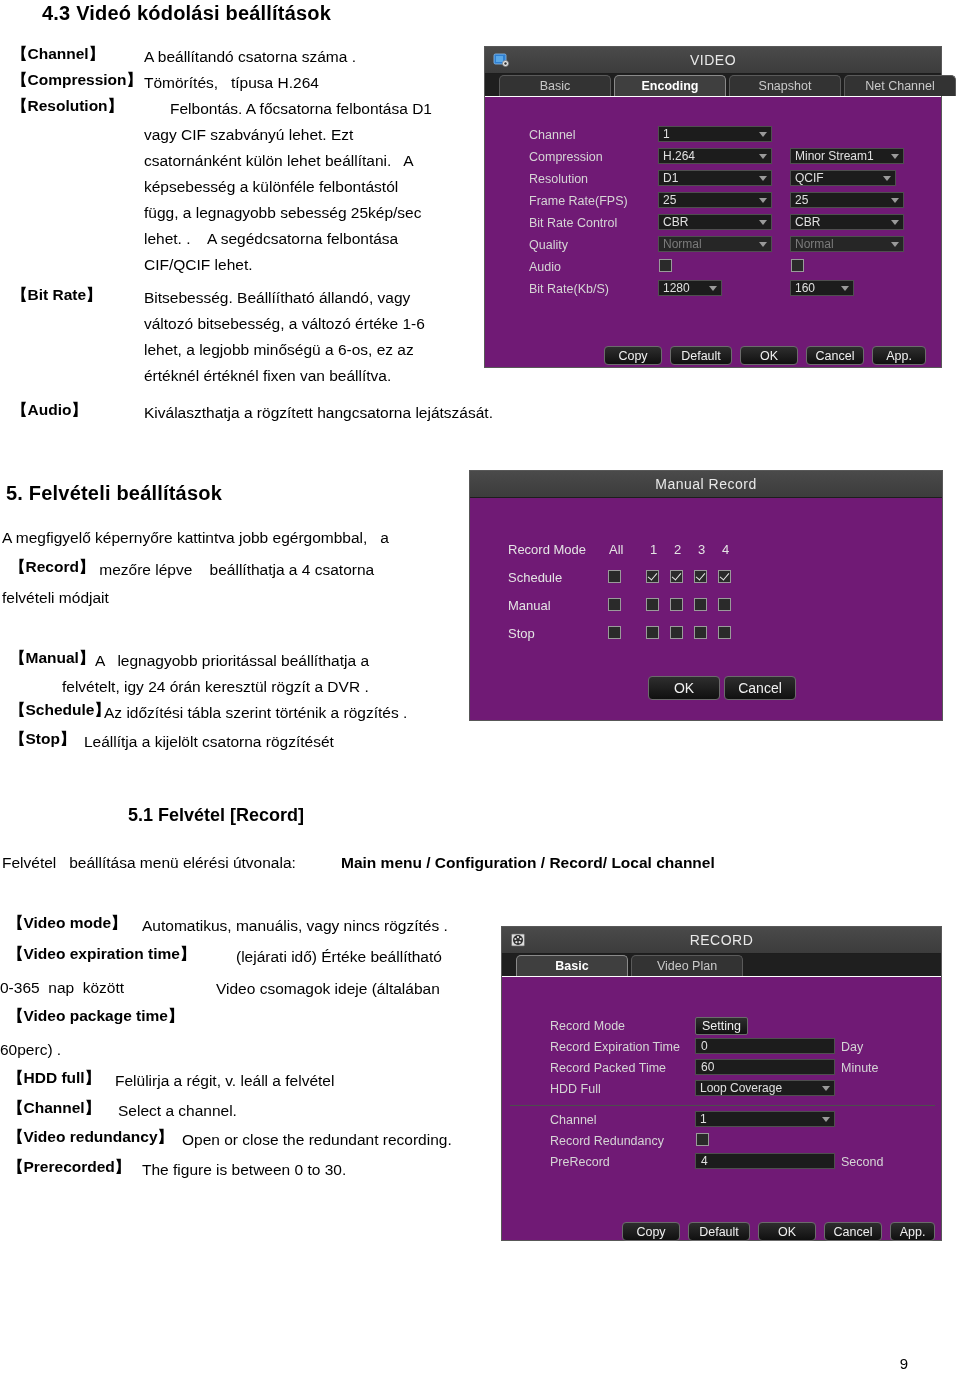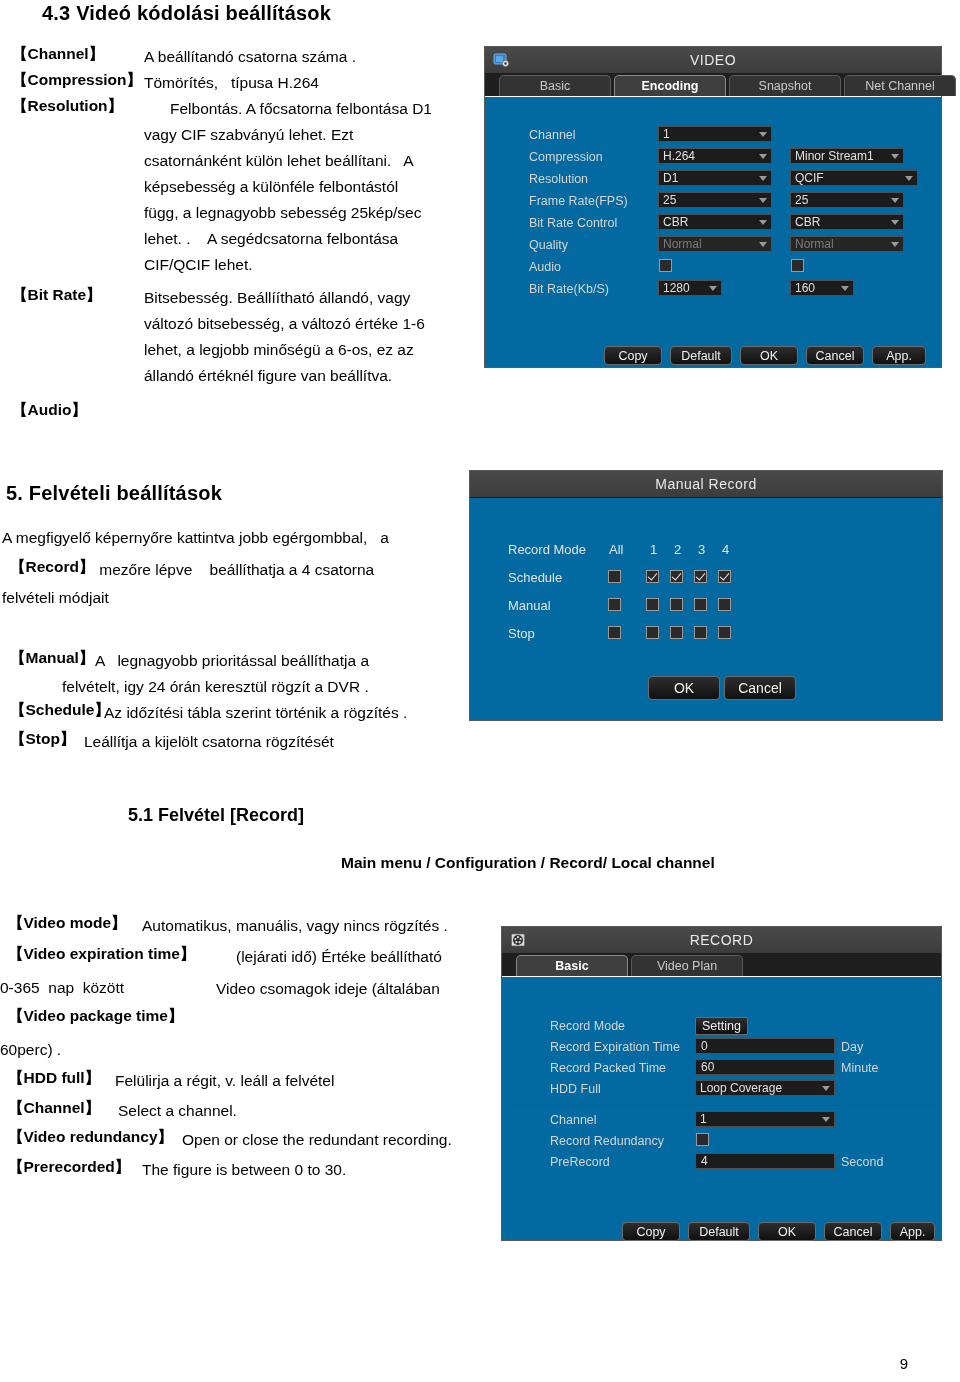--- a/index.html
+++ b/index.html
@@ -48,21 +48,21 @@
   .pagenum {
     position: absolute;
     font-size: 15px;
     right: 52px;
     bottom: 10px;
   }
 
   
   .dvr {
     position: absolute;
-    background: #0369a1;
+    background: #701a75;
     border: 1px solid #585858;
     color: #dcdcdc;
     font-size: 12.5px;
     box-sizing: border-box;
   }
   .dvr-title {
     height: 26px;
     background: linear-gradient(#4a4a4a, #3c3c3c);
     border-bottom: 1px solid #1d1d1d;
     display: flex;
@@ -225,23 +225,24 @@
   <div class="txt" style="left:144px; top:148px;">csatornánként külön lehet beállítani.   A</div>
   <div class="txt" style="left:144px; top:174px;">képsebesség a különféle felbontástól</div>
   <div class="txt" style="left:144px; top:200px;">függ, a legnagyobb sebesség 25kép/sec</div>
   <div class="txt" style="left:144px; top:226px;">lehet. .    A segédcsatorna felbontása</div>
   <div class="txt" style="left:144px; top:252px;">CIF/QCIF lehet.</div>
 
   <div class="term" style="left:12px; top:285px;">【Bit Rate】</div>
   <div class="txt" style="left:144px; top:285px;">Bitsebesség. Beállíítható állandó, vagy</div>
   <div class="txt" style="left:144px; top:311px;">változó bitsebesség, a változó értéke 1-6</div>
   <div class="txt" style="left:144px; top:337px;">lehet, a legjobb minőségü a 6-os, ez az</div>
-  <div class="txt" style="left:144px; top:363px;">állandó értéknél figure van beállítva.</div>
+  <div class="txt" style="left:144px; top:363px;">értéknél értéknél fixen van beállítva.</div>
 
   <div class="term" style="left:12px; top:400px;">【Audio】</div>
+  <div class="txt" style="left:144px; top:400px;">Kiválaszthatja a rögzített hangcsatorna lejátszását.</div>
 
   <div class="dvr" style="left:484px; top:46px; width:458px; height:322px;">
 
     <div class="dvr-title">
       <span class="dvr-icon">
         <svg width="18" height="18" viewBox="0 0 18 18">
           <rect x="2" y="3" width="12" height="10" rx="1.5" fill="#2f7fd0" stroke="#8fc2ef" stroke-width="0.8"></rect>
           <path d="M4 5 L11 5 L11 11 L4 11 Z" fill="#5aa8e8"></path>
           <circle cx="13.5" cy="12.5" r="3" fill="#e6e6e6" stroke="#777" stroke-width="0.7"></circle>
           <circle cx="13.5" cy="12.5" r="1.2" fill="#333"></circle>
@@ -273,21 +274,21 @@
       <div class="sel" style="left:305px; top:51px; width:114px;">
         <span>Minor Stream1</span>
         <i class="caret"></i>
       </div>
 
       <div class="row-label" style="left:44px; top:75px;">Resolution</div>
       <div class="sel" style="left:173px; top:73px; width:114px;">
         <span>D1</span>
         <i class="caret"></i>
       </div>
-      <div class="sel" style="left:305px; top:73px; width:128px;">
+      <div class="sel" style="left:305px; top:73px; width:106px;">
         <span>QCIF</span>
         <i class="caret"></i>
       </div>
 
       <div class="row-label" style="left:44px; top:97px;">Frame Rate(FPS)</div>
       <div class="sel" style="left:173px; top:95px; width:114px;">
         <span>25</span>
         <i class="caret"></i>
       </div>
       <div class="sel" style="left:305px; top:95px; width:114px;">
@@ -392,20 +393,21 @@
       <div class="chk" style="left:224px; top:128px;"></div>
       <div class="chk" style="left:248px; top:128px;"></div>
 
       <div class="btn" style="left:178px; top:178px; width:72px; height:24px; font-size:14px;">OK</div>
       <div class="btn" style="left:254px; top:178px; width:72px; height:24px; font-size:14px;">Cancel</div>
     </div>
   </div>
 
   <div class="h-sub" style="left:128px; top:805px;">5.1 Felvétel [Record]</div>
 
+  <div class="txt" style="left:2px; top:850px;">Felvétel   beállítása menü elérési útvonala:  </div>
   <div class="txt b" style="left:341px; top:850px;">Main menu / Configuration / Record/ Local channel</div>
 
   <div class="term" style="left:8px; top:913px;">【Video mode】</div>
   <div class="txt" style="left:142px; top:913px;">Automatikus, manuális, vagy nincs rögzítés .</div>
 
   <div class="term" style="left:8px; top:944px;">【Video expiration time】</div>
   <div class="txt" style="left:236px; top:944px;">(lejárati idő) Értéke beállítható</div>
   <div class="txt" style="left:0px; top:975px;">0-365  nap  között</div>
 
   <div class="term" style="left:8px; top:1006px;">【Video package time】</div>

